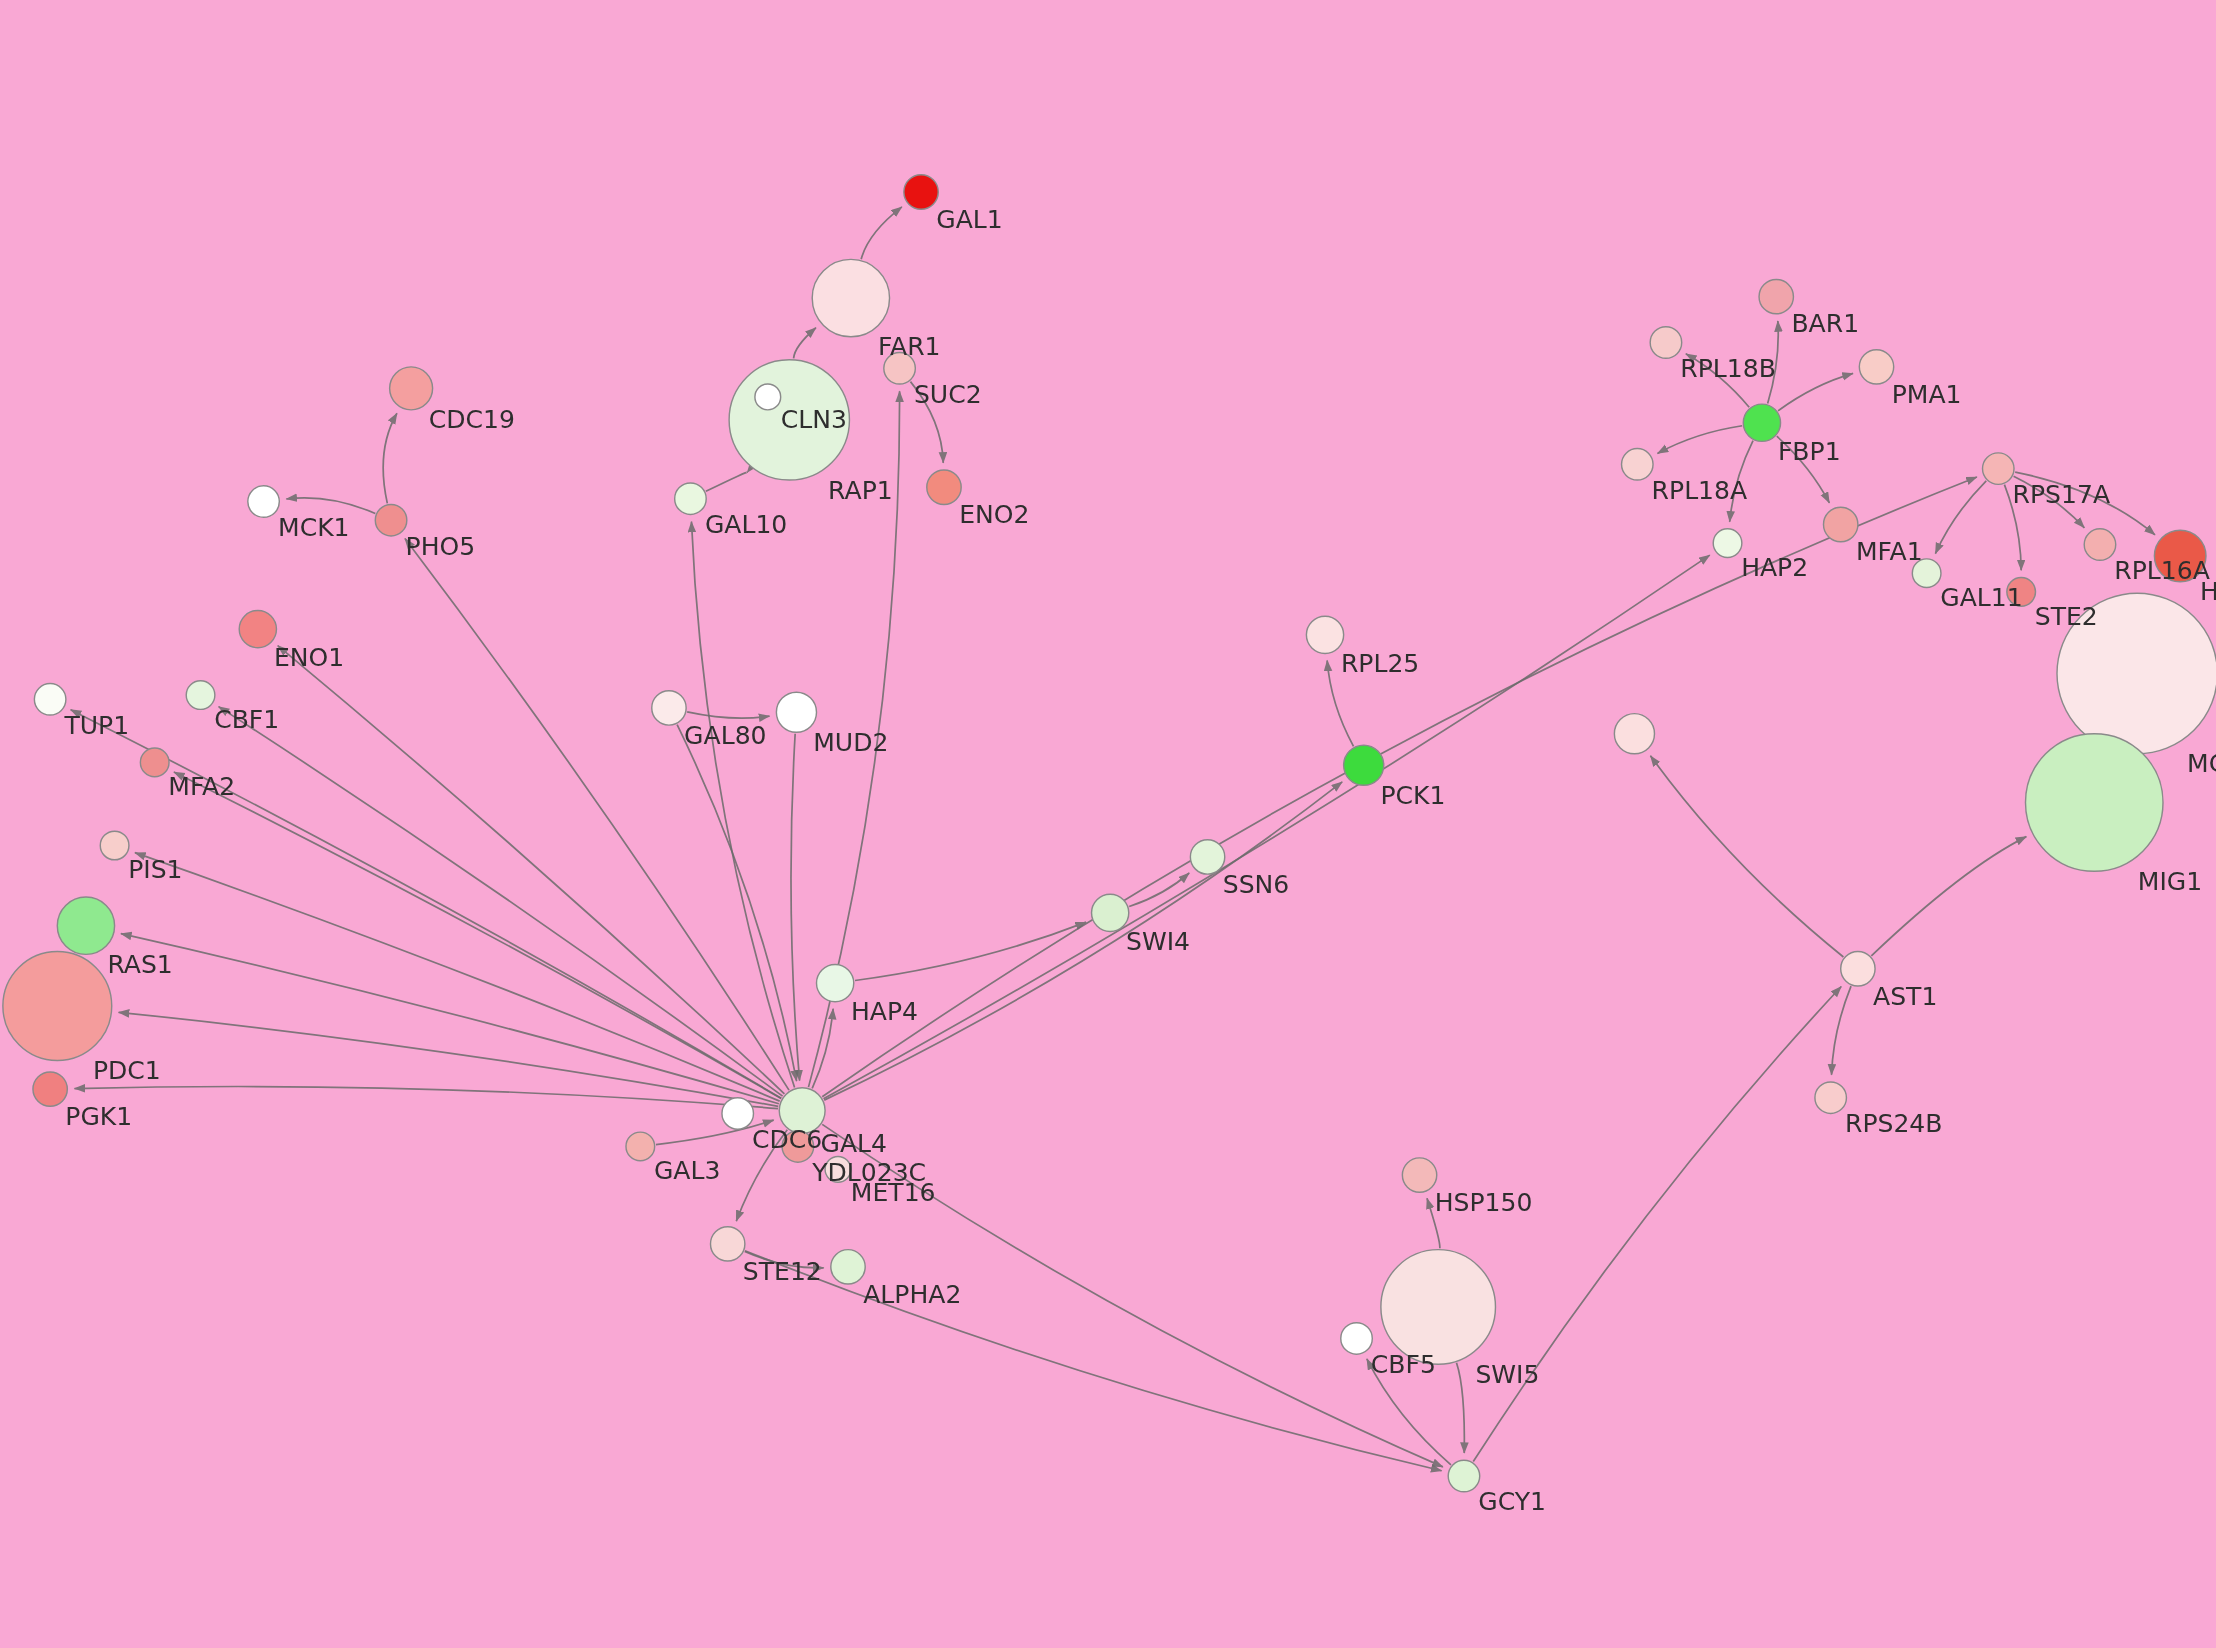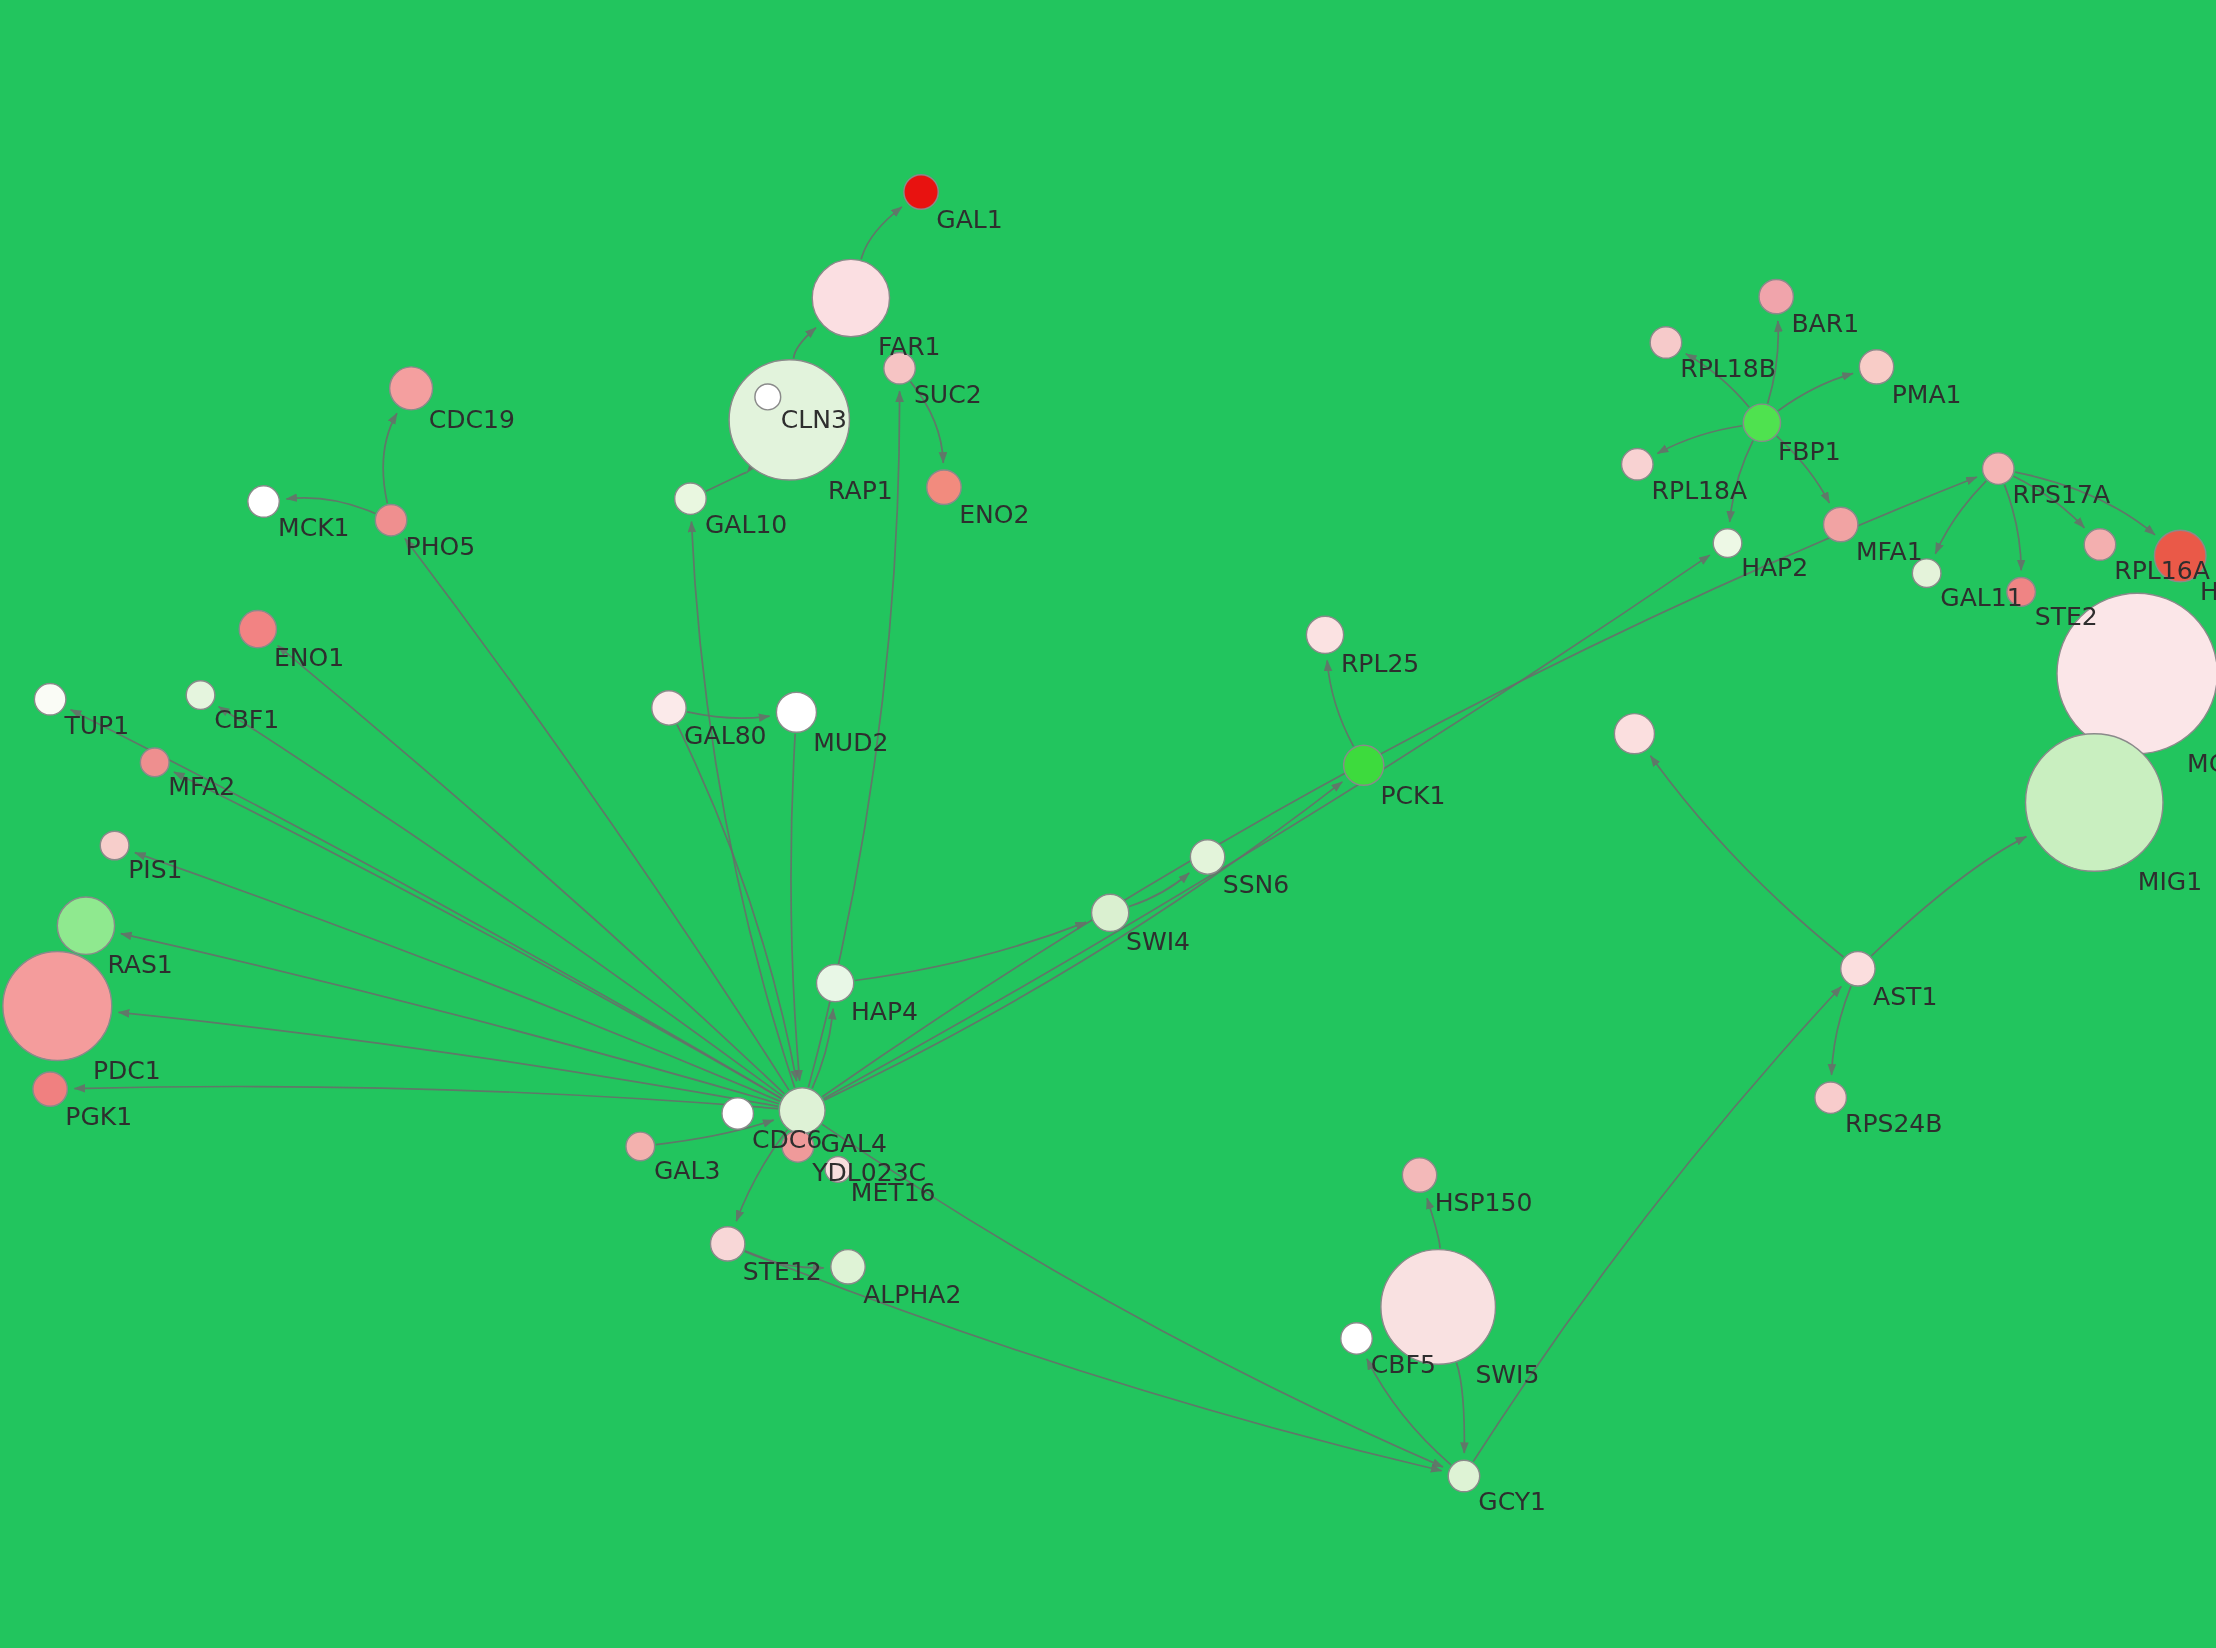--- a/index.html
+++ b/index.html
@@ -8,21 +8,21 @@
     background: #ffffff;
     width: 2216px;
     height: 1648px;
     overflow: hidden;
     font-family: "DejaVu Sans", "Liberation Sans", sans-serif;
   }
   .stage {
     position: relative;
     width: 2216px;
     height: 1648px;
-    background: #22c55e;
+    background: #f9a8d4;
   }
   svg#graph-svg {
     display: block;
     width: 2216px;
     height: 1648px;
     overflow: visible;
   }
   .edge-path {
     fill: none;
     stroke: #6b6b6b;

